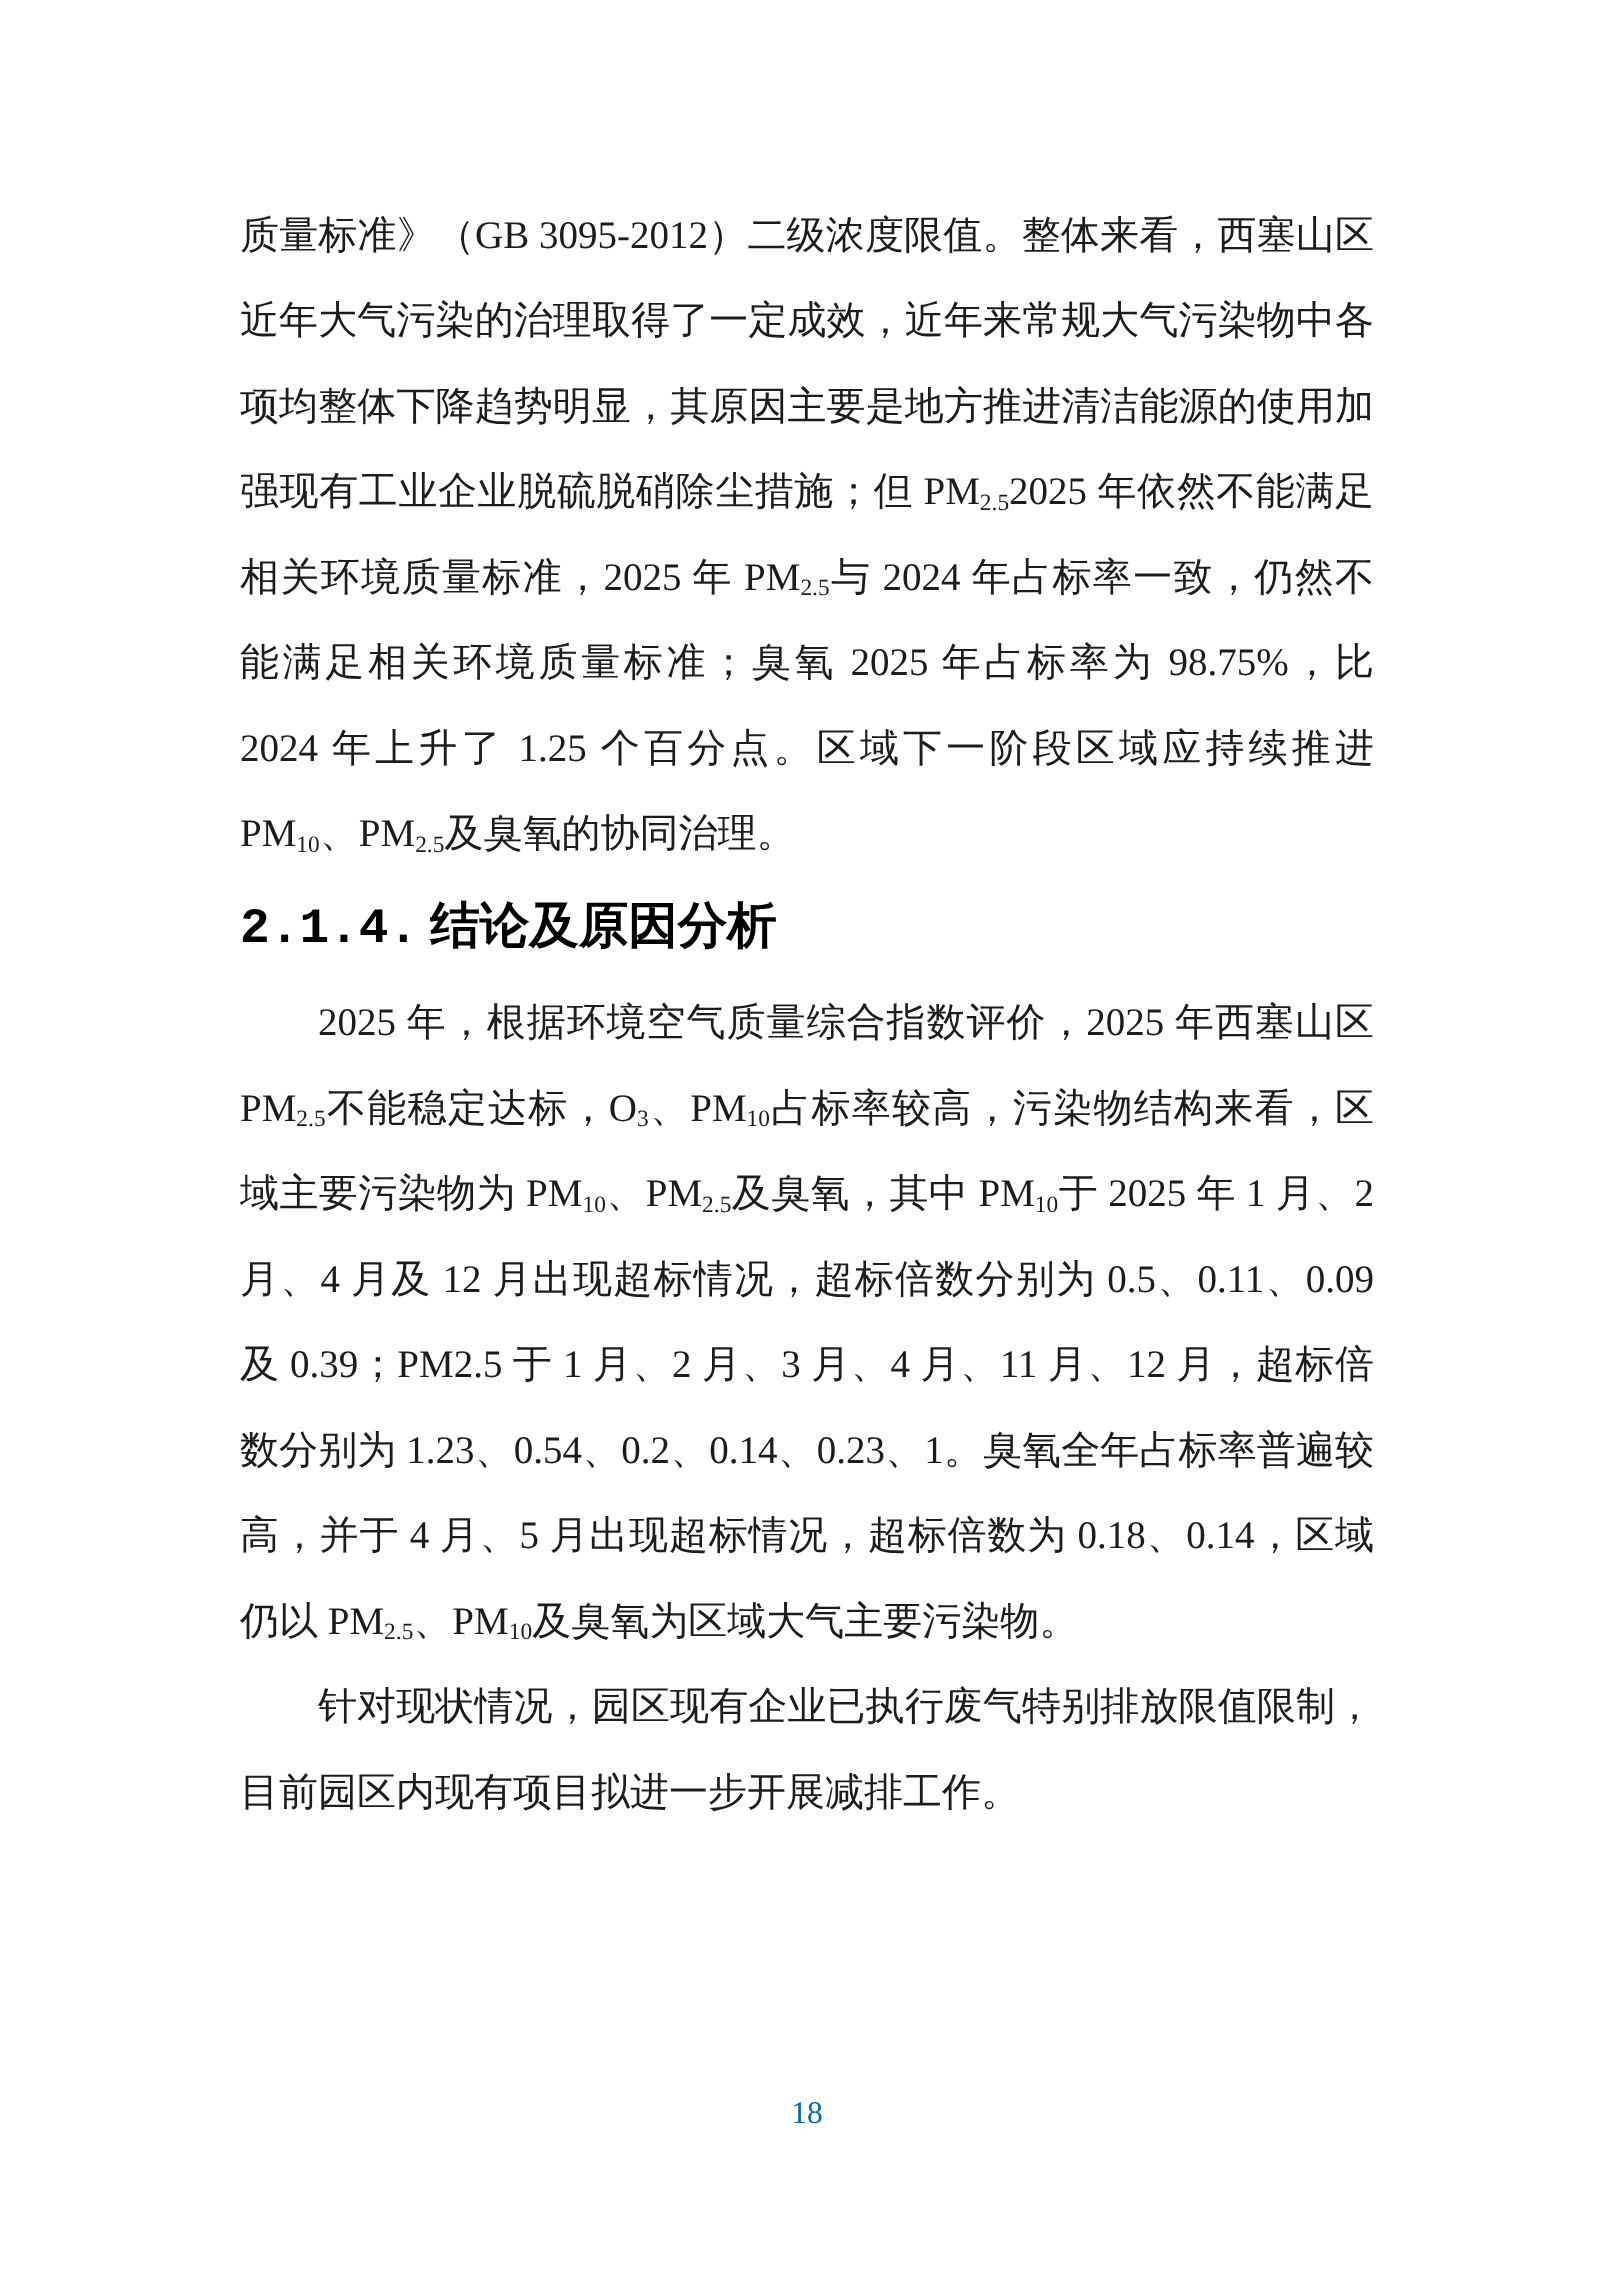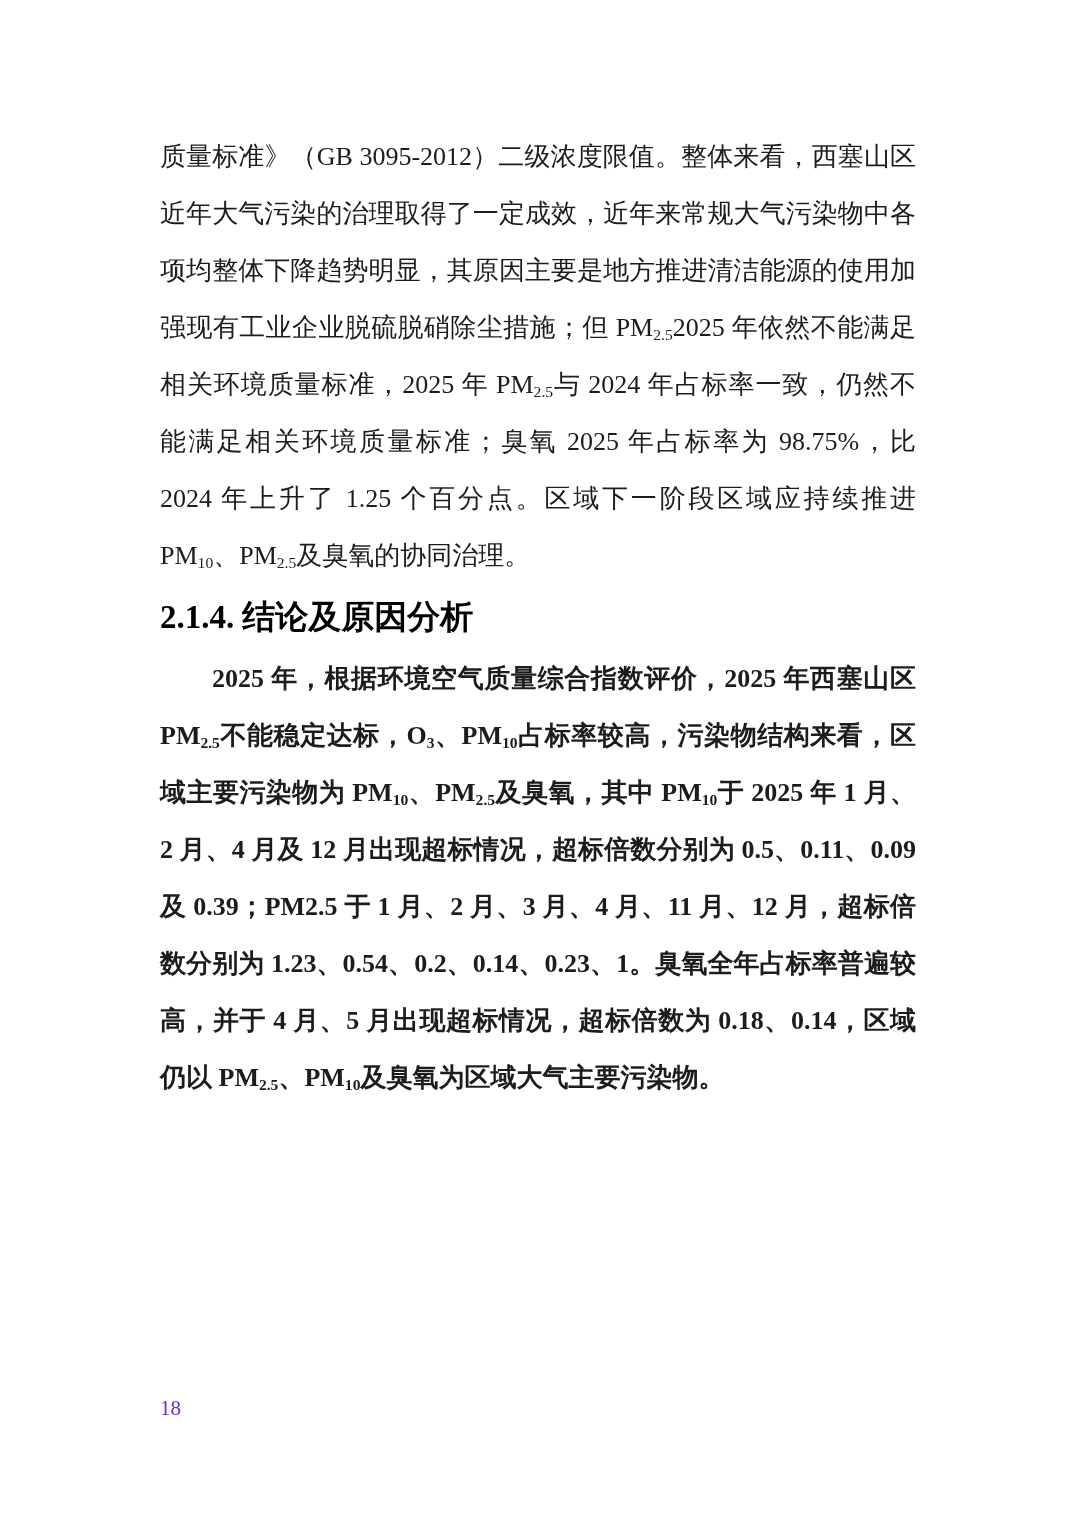--- a/index.html
+++ b/index.html
@@ -25,67 +25,69 @@
     top: 128px;
     width: 756px;
   }
   p.para {
     margin: 0;
     font-size: 26px;
     line-height: 57px;
     text-align: justify;
     color: #1c1c1c;
   }
-  p.para.indent { text-indent: 2em; font-weight: bold; }
+  p.para.indent { text-indent: 2em; }
   p.para.tight { letter-spacing: -1px; }
   p.para sub {
     font-size: 0.6em;
     line-height: 0;
     vertical-align: -0.25em;
   }
   h2.heading {
     margin: 0;
     font-size: 33px;
     line-height: 66px;
     font-weight: bold;
     color: #000000;
     text-align: left;
   }
   .heading-number {
-    font-family: Liberation Serif, serif;
+    font-family: Liberation Mono, monospace;
     margin-right: 8px;
   }
   .heading-title {
     font-family: "Liberation Sans", "DejaVu Sans", sans-serif;
     text-align: center;
   }
   .page-footer {
     position: absolute;
     left: 160px;
     width: 756px;
     top: 1396px;
+    text-align: center;
     font-size: 21px;
-    color: #6d28d9;
+    color: #0369a1;
   }
 </style>
 </head>
 <body>
 
 <div class="doc-page">
   <div class="doc-body">
 
     <p class="para">质量标准》（GB 3095-2012）二级浓度限值。整体来看，西塞山区近年大气污染的治理取得了一定成效，近年来常规大气污染物中各项均整体下降趋势明显，其原因主要是地方推进清洁能源的使用加强现有工业企业脱硫脱硝除尘措施；但 PM<sub>2.5</sub>2025 年依然不能满足相关环境质量标准，2025 年 PM<sub>2.5</sub>与 2024 年占标率一致，仍然不能满足相关环境质量标准；臭氧 2025 年占标率为 98.75%，比 2024 年上升了 1.25 个百分点。区域下一阶段区域应持续推进 PM<sub>10</sub>、PM<sub>2.5</sub>及臭氧的协同治理。</p>
 
     <h2 class="heading">
       <span class="heading-number">2.1.4.</span><span class="heading-title">结论及原因分析</span>
     </h2>
 
     <p class="para indent">2025 年，根据环境空气质量综合指数评价，2025 年西塞山区 PM<sub>2.5</sub>不能稳定达标，O<sub>3</sub>、PM<sub>10</sub>占标率较高，污染物结构来看，区域主要污染物为 PM<sub>10</sub>、PM<sub>2.5</sub>及臭氧，其中 PM<sub>10</sub>于 2025 年 1 月、2 月、4 月及 12 月出现超标情况，超标倍数分别为 0.5、0.11、0.09 及 0.39；PM2.5 于 1 月、2 月、3 月、4 月、11 月、12 月，超标倍数分别为 1.23、0.54、0.2、0.14、0.23、1。臭氧全年占标率普遍较高，并于 4 月、5 月出现超标情况，超标倍数为 0.18、0.14，区域仍以 PM<sub>2.5</sub>、PM<sub>10</sub>及臭氧为区域大气主要污染物。</p>
 
 
+    <p class="para indent">针对现状情况，园区现有企业已执行废气特别排放限值限制，目前园区内现有项目拟进一步开展减排工作。</p>
 
 
   </div>
 
   <div class="page-footer">
     <span>18</span>
   </div>
 </div>
 
 </body></html>

